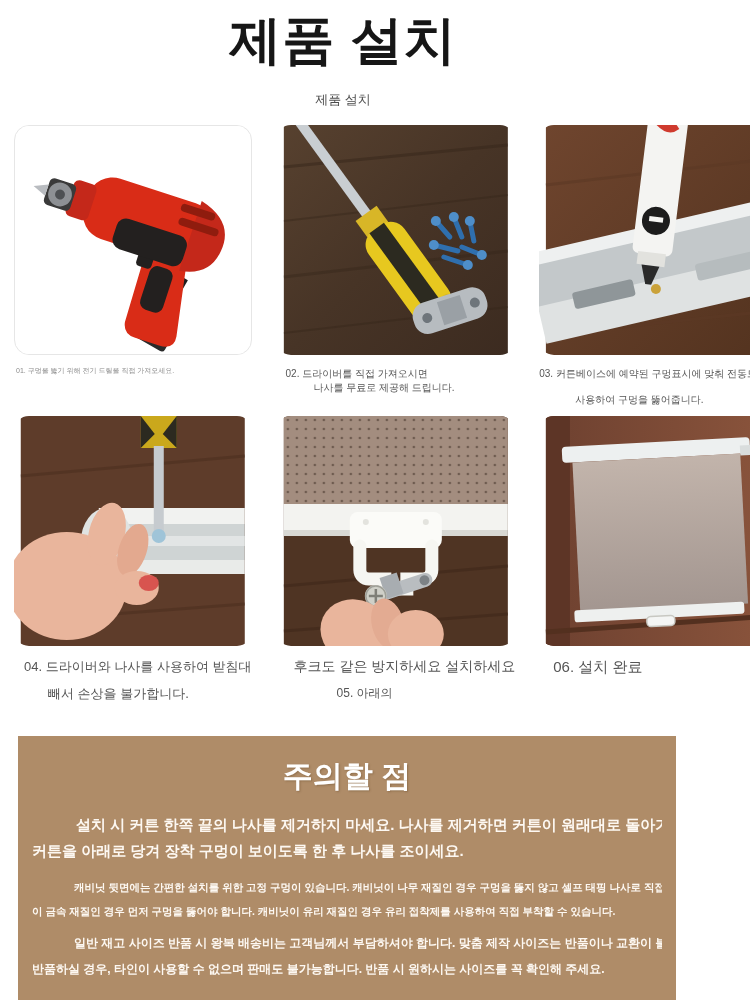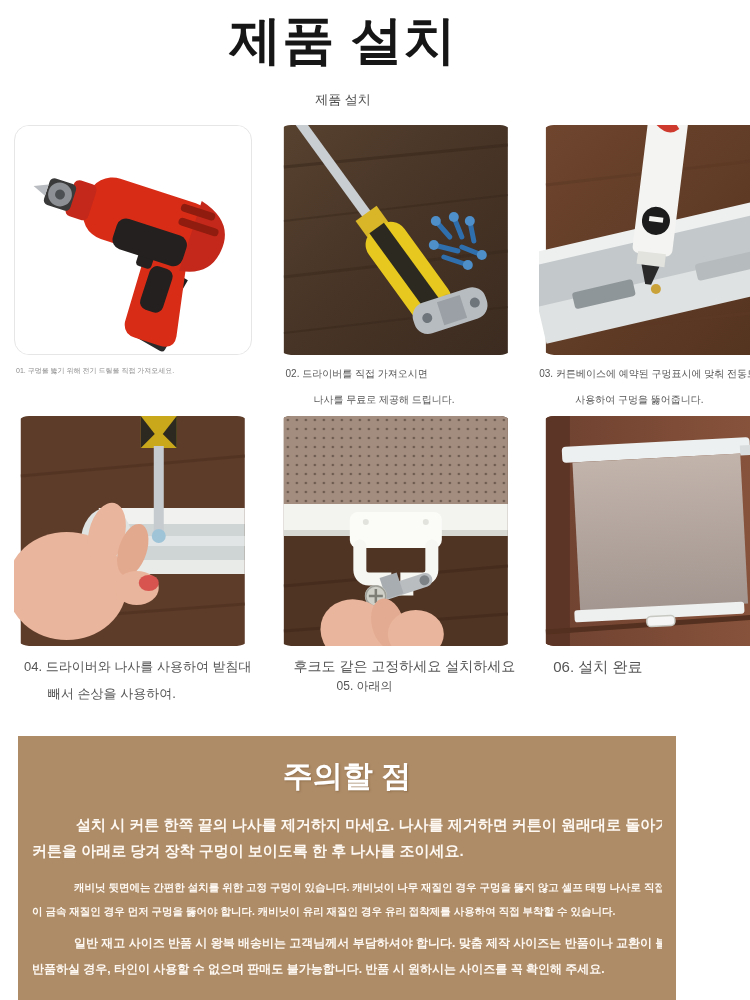--- a/index.html
+++ b/index.html
@@ -34,28 +34,28 @@
     height:230px; border-radius:15px; overflow:hidden; background:#fff;
   }
   .photo svg { display:block; width:100%; height:100%; }
   .photo.bordered { border:1px solid #e6e6e6; box-sizing:border-box; }
 
   .cap { margin-top:12px; color:#555; }
   .cap .cl { display:block; white-space:nowrap; }
 
   .cap1 { font-size:7px; color:#8a8a8a; margin-top:11px; padding-left:2px; }
   .cap2 { font-size:10px; padding-left:10px; }
-  .cap2 .cl:nth-child(2) { margin-top:12px; padding-left:28px; }
+  .cap2 .cl:nth-child(2) { padding-left:28px; }
   .cap3 { font-size:10px; padding-left:0; }
   .cap3 .cl:nth-child(2) { margin-top:12px; padding-left:36px; }
   .cap4 { font-size:13px; padding-left:10px; }
   .cap4 .cl:nth-child(2) { margin-top:9px; padding-left:24px; }
   .cap4 .cl:nth-child(3) { margin-top:9px; padding-left:17px; }
   .cap5 { font-size:14px; padding-left:18px; }
-  .cap5 .cl:nth-child(2) { font-size:12px; margin-top:2px; padding-left:43px; }
+  .cap5 .cl:nth-child(2) { font-size:12px; margin-top:9px; padding-left:43px; }
   .cap6 { font-size:15px; padding-left:14px; }
 
   
   .caution {
     margin:29px 10px 0 18px;
     background:#af8c68;
     padding:16px 14px 18px 14px;
     box-sizing:border-box;
     min-height:232px;
     overflow:hidden;
@@ -225,21 +225,21 @@
           <circle cx="138" cy="120" r="7" fill="#9fc4d8"></circle>
           <ellipse cx="46" cy="170" rx="60" ry="54" fill="#e9b59c"></ellipse>
           <ellipse cx="86" cy="118" rx="18" ry="32" transform="rotate(14 86 118)" fill="#e9b59c"></ellipse>
           <ellipse cx="112" cy="134" rx="14" ry="27" transform="rotate(18 112 134)" fill="#e3a98f"></ellipse>
           <ellipse cx="116" cy="172" rx="22" ry="17" fill="#e9b59c"></ellipse>
           <ellipse cx="128" cy="167" rx="10" ry="8" fill="#d8544f"></ellipse>
         </svg>
       </div>
       <figcaption class="cap cap4">
         <span class="cl">04. 드라이버와 나사를 사용하여 받침대</span>
-        <span class="cl">빼서 손상을 사용하여.</span>
+        <span class="cl">빼서 손상을 불가합니다.</span>
       </figcaption>
     </figure>
 
     <figure class="step">
       <div class="photo">
         <svg viewBox="0 0 224 230">
           <defs>
             <pattern id="dots5" width="9" height="9" patternUnits="userSpaceOnUse">
               <rect width="9" height="9" fill="#a38d7f"></rect>
               <circle cx="4" cy="4" r="1.3" fill="#6f5c50"></circle>
@@ -262,21 +262,21 @@
           </g>
           <circle cx="92" cy="180" r="11" fill="#cfd0c8"></circle>
           <circle cx="92" cy="180" r="10" fill="none" stroke="#9fa098" stroke-width="1.5"></circle>
           <path d="M85 180 h14 M92 173 v14" stroke="#7e7f77" stroke-width="2.5"></path>
           <ellipse cx="72" cy="216" rx="36" ry="32" transform="rotate(24 72 216)" fill="#e9b59c"></ellipse>
           <ellipse cx="104" cy="208" rx="16" ry="26" transform="rotate(-14 104 208)" fill="#e3ab92"></ellipse>
           <ellipse cx="132" cy="218" rx="28" ry="24" fill="#e9b59c"></ellipse>
         </svg>
       </div>
       <figcaption class="cap cap5">
-        <span class="cl">후크도 같은 고정하세요 설치하세요</span>
+        <span class="cl">후크도 같은 방지하세요 설치하세요</span>
         <span class="cl">05. 아래의</span>
       </figcaption>
     </figure>
 
     <figure class="step">
       <div class="photo">
         <svg viewBox="0 0 224 230">
           <defs>
             <linearGradient id="door6" x1="0" y1="0" x2="1" y2="0">
               <stop offset="0" stop-color="#6e4130"></stop>

